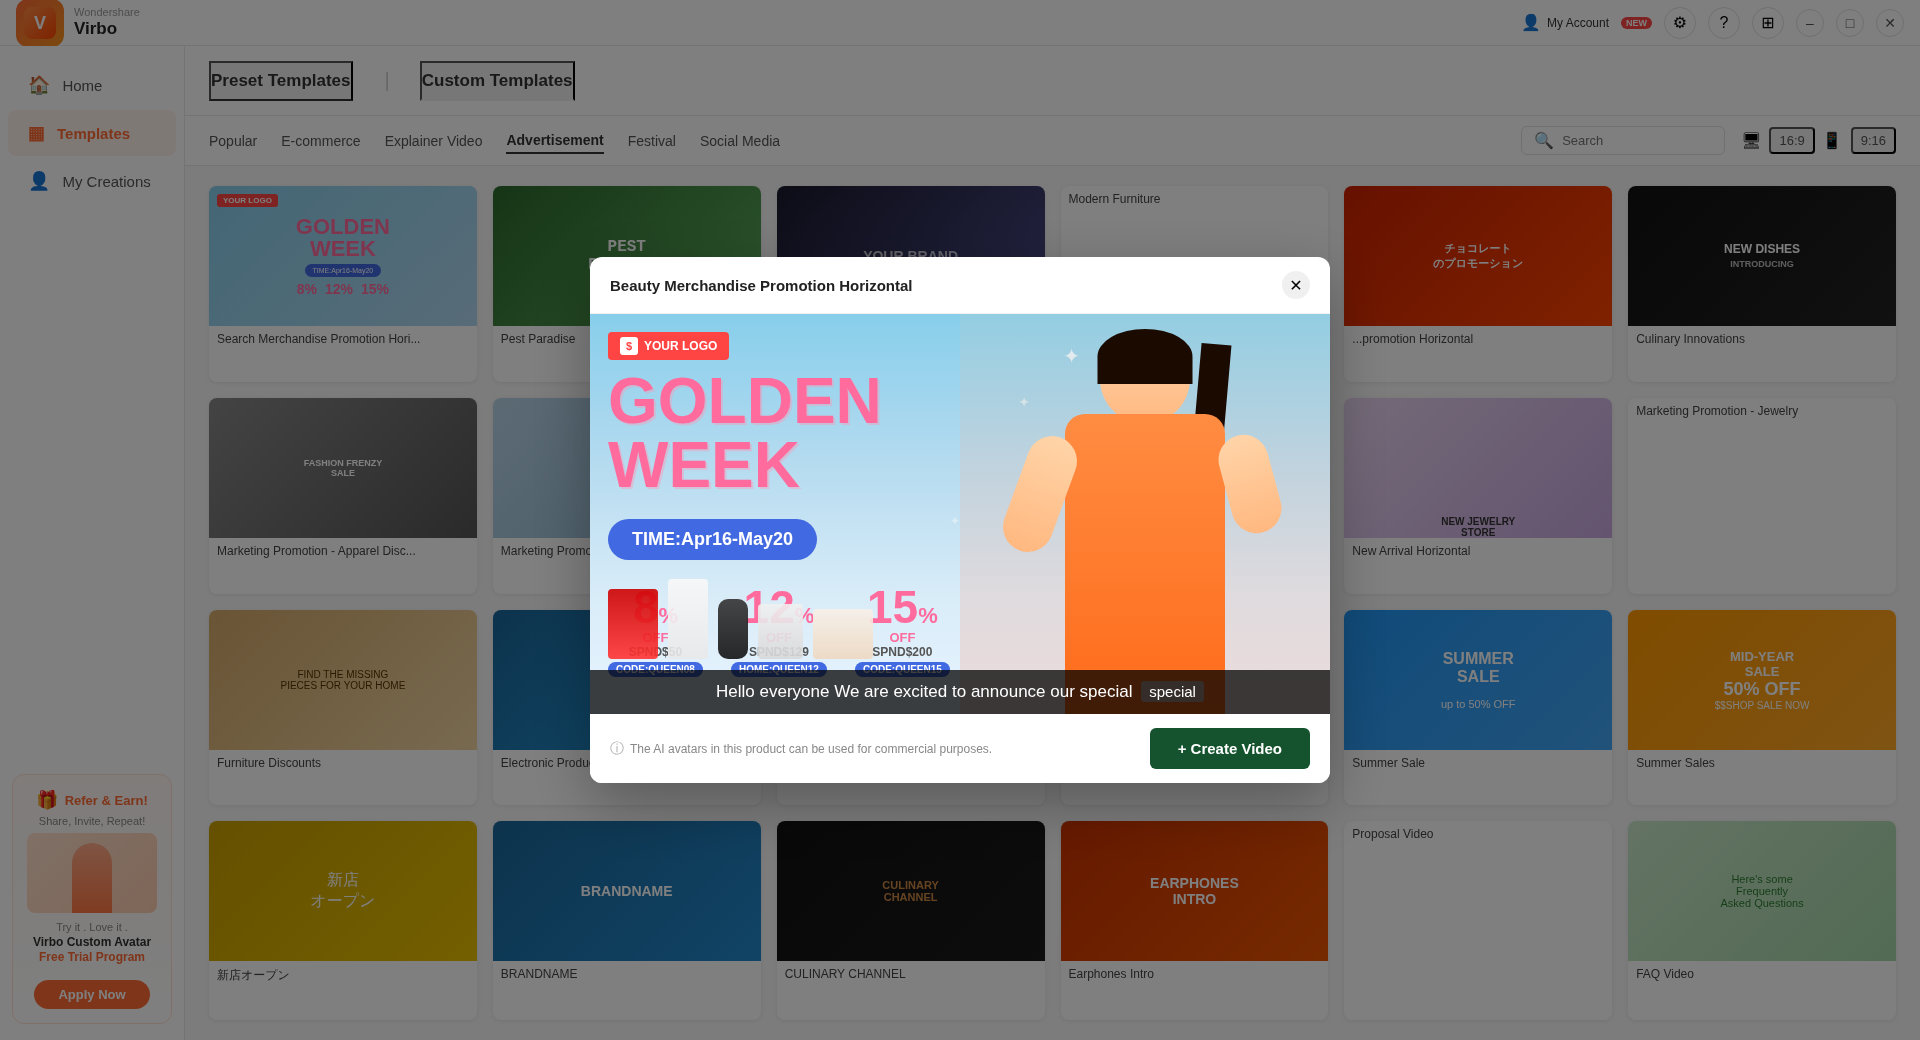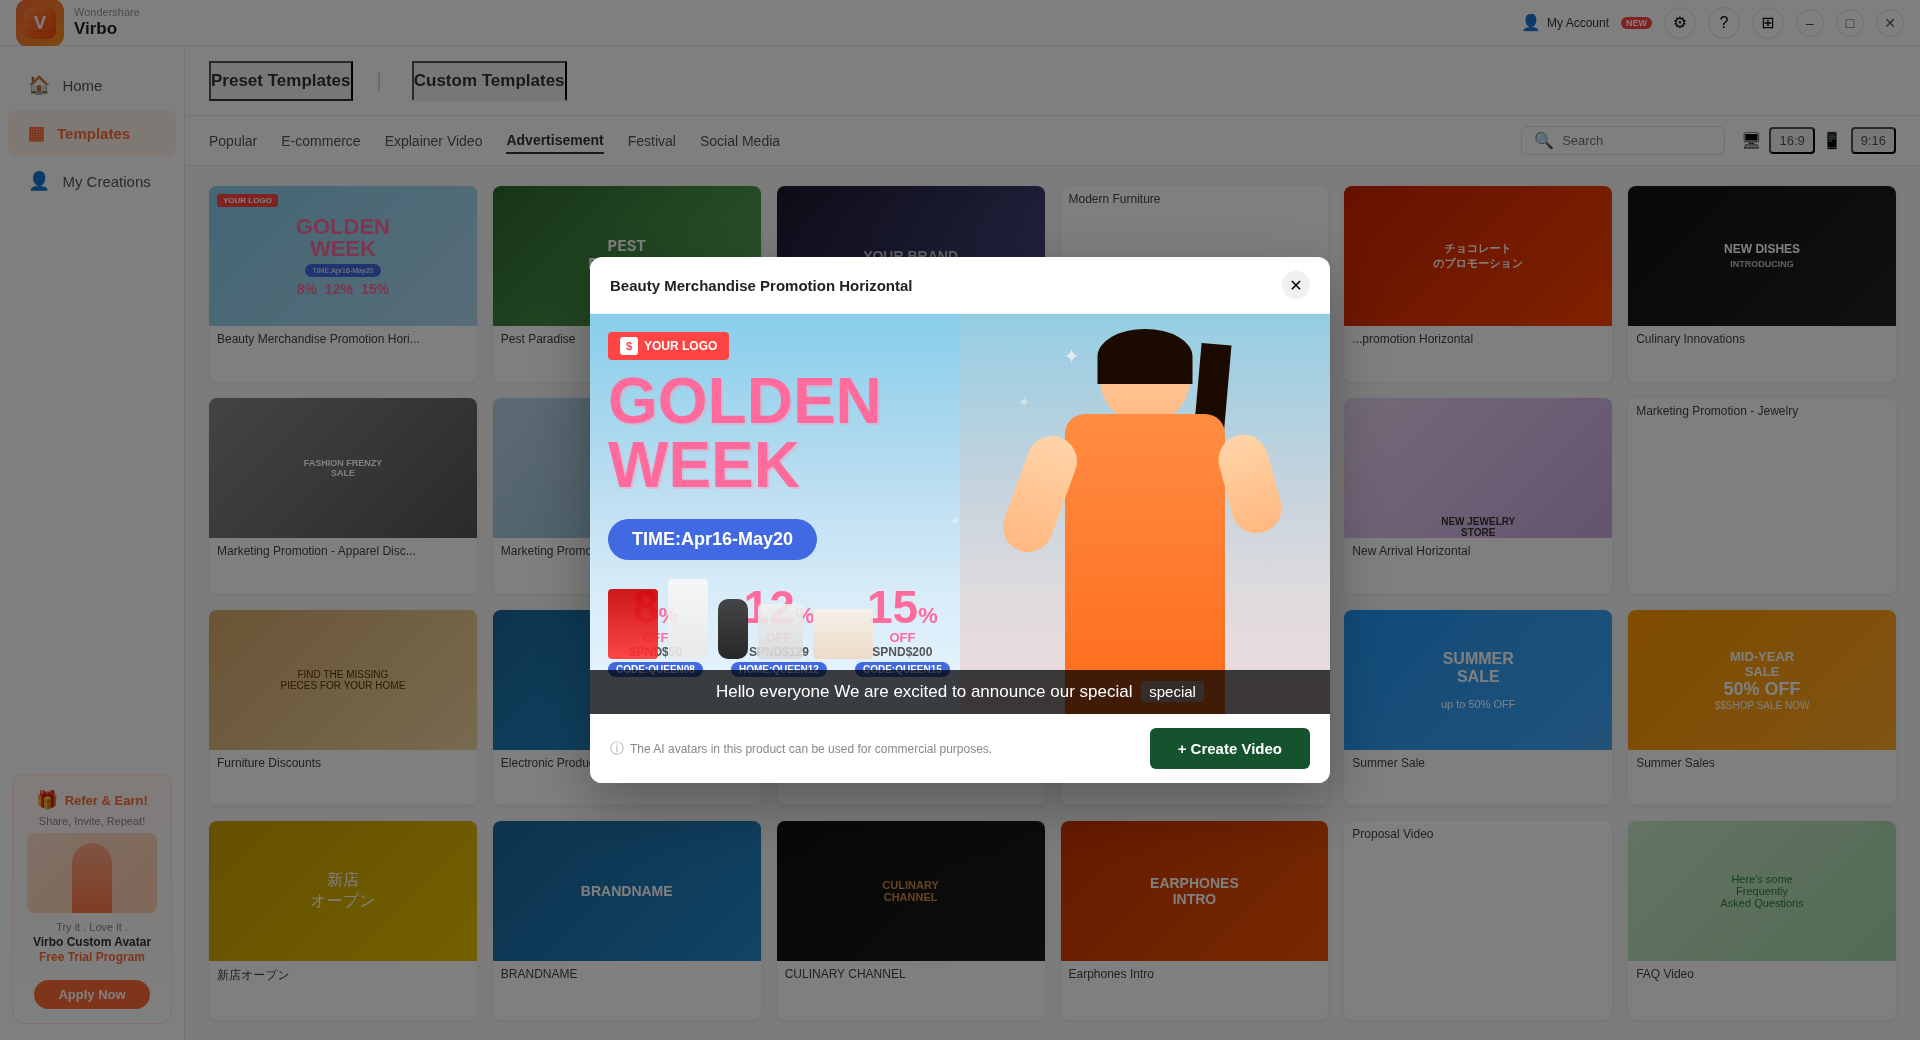--- a/index.html
+++ b/index.html
@@ -10,21 +10,21 @@
     .logo-icon { width: 48px; height: 48px; border-radius: 12px; background: linear-gradient(135deg, #ff6b35, #f7931e); display: flex; align-items: center; justify-content: center; color: white; font-weight: bold; font-size: 20px; }
     .sidebar-nav { display: flex; flex-direction: column; padding: 16px 0; gap: 2px; }
     .nav-item { display: flex; align-items: center; gap: 12px; padding: 12px 20px; cursor: pointer; border-radius: 8px; margin: 0 8px; color: #555; font-size: 15px; }
     .nav-item.active { background: #fff2ed; color: #ff6b35; font-weight: 600; }
     .nav-item .nav-icon { font-size: 18px; }
     .promo-btn { background: white; color: #ff6b35; border: none; border-radius: 20px; padding: 6px 18px; font-size: 12px; font-weight: 600; cursor: pointer; margin-top: 6px; }
 
     
     .main { flex: 1; display: flex; flex-direction: column; overflow: hidden; background: #f8f8f8; }
     .main-header { background: white; border-bottom: 1px solid #e8e8e8; display: flex; align-items: center; padding: 0 24px; height: 70px; }
-    .tab-btn { font-size: 17px; font-weight: 600; padding: 8px 0; margin-right: 24px; color: #333; cursor: pointer; border-bottom: 2px solid transparent; }
+    .tab-btn { font-size: 17px; font-weight: 600; padding: 8px 0; margin-right: 32px; color: #333; cursor: pointer; border-bottom: 2px solid transparent; }
     .tab-btn.active { color: #333; border-bottom: 2px solid #333; }
     .tab-divider { color: #ccc; margin-right: 30px; font-size: 20px; }
     .icon-btn { width: 32px; height: 32px; border-radius: 50%; border: 1px solid #e0e0e0; display: flex; align-items: center; justify-content: center; cursor: pointer; font-size: 16px; }
 
     
     .filter-bar { background: white; padding: 0 24px; display: flex; align-items: center; gap: 24px; height: 50px; border-bottom: 1px solid #e8e8e8; }
     .filter-item { font-size: 14px; color: #555; cursor: pointer; padding: 4px 0; }
     .filter-item.active { color: #333; font-weight: 700; border-bottom: 2px solid #333; }
     .search-box { margin-left: auto; display: flex; align-items: center; gap: 8px; border: 1px solid #e0e0e0; border-radius: 6px; padding: 4px 12px; background: white; }
     .search-box input { border: none; outline: none; font-size: 13px; width: 150px; color: #555; }
@@ -174,21 +174,21 @@
               <div style="position:absolute;top:8px;left:8px;background:#ff4444;color:white;font-size:8px;font-weight:700;padding:2px 6px;border-radius:3px">YOUR LOGO</div>
               <div style="font-size:22px;font-weight:900;color:#ff6b9d;text-align:center;line-height:1">GOLDEN<br>WEEK</div>
               <div style="font-size:7px;background:#4169e1;color:white;padding:3px 8px;border-radius:10px;margin-top:4px">TIME:Apr16-May20</div>
               <div style="display:flex;gap:8px;margin-top:4px">
                 <span style="font-size:14px;font-weight:900;color:#ff6b9d">8%</span>
                 <span style="font-size:14px;font-weight:900;color:#ff6b9d">12%</span>
                 <span style="font-size:14px;font-weight:900;color:#ff6b9d">15%</span>
               </div>
             </div>
           </div>
-          <div class="template-label">Beauty Merchandise Promotion Hori...</div>
+          <div class="template-label">Search Merchandise Promotion Hori...</div>
         </div>
 
         <div class="template-card card-2">
           <div class="template-thumb">
             <div style="width:100%;height:100%;background:linear-gradient(135deg,#2d6a2d,#5aaa5a);display:flex;align-items:center;justify-content:center">
               <div style="color:white;font-size:16px;font-weight:700;text-align:center">PEST<br>PARADISE</div>
             </div>
           </div>
           <div class="template-label">Pest Paradise</div>
         </div>

